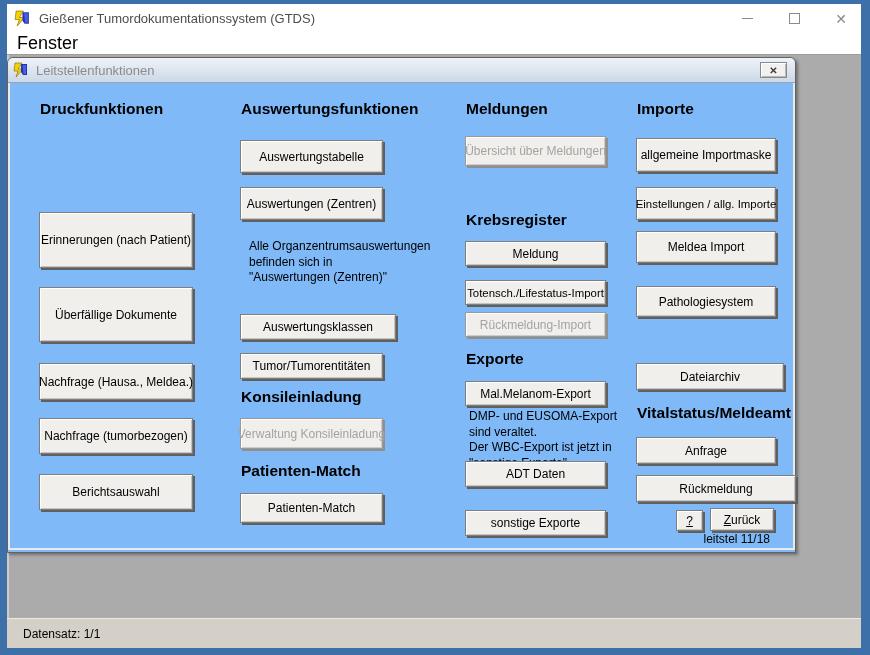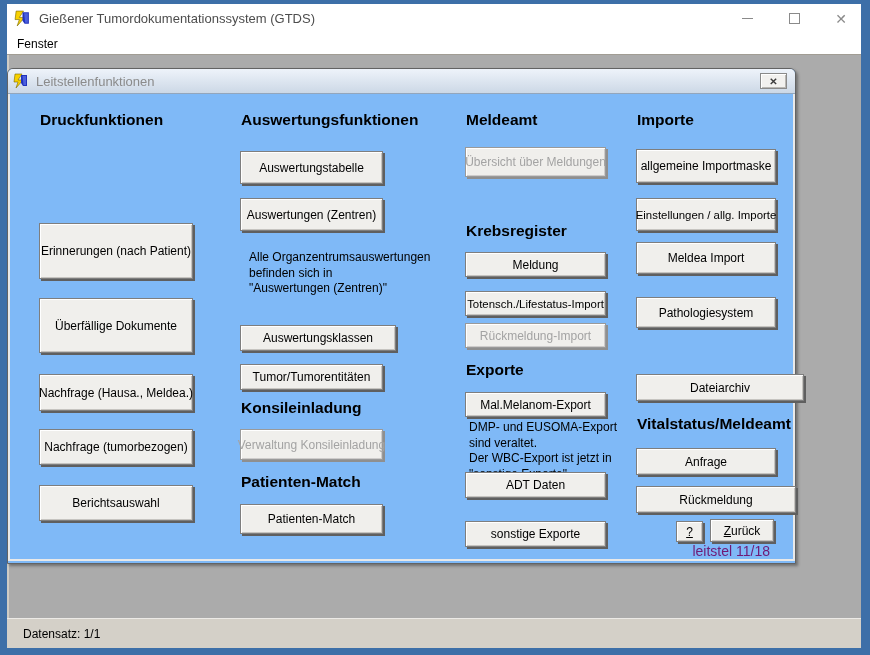--- a/index.html
+++ b/index.html
@@ -10,39 +10,39 @@
   .titlebar{position:absolute;left:7px;top:4px;right:9px;height:29px;background:#ffffff;display:flex;align-items:center;}
   .appicon{width:17px;height:17px;margin-left:7px;flex:0 0 auto;}
   .wtitle{margin-left:8px;font-size:13px;color:#4d4d4d;white-space:nowrap;}
   .controls{position:absolute;right:12px;top:0;height:100%;display:flex;align-items:center;gap:31px;}
   .ctrl{width:16px;height:16px;display:flex;align-items:center;justify-content:center;color:#8a8a8a;cursor:default;}
   .min-bar{width:11px;height:1px;background:#8a8a8a;}
   .max-box{width:9px;height:9px;border:1px solid #8a8a8a;}
   .close-glyph{font-size:14px;line-height:14px;color:#8a8a8a;}
 
   .menubar{position:absolute;left:7px;top:33px;right:9px;height:21px;background:#ffffff;border-bottom:1px solid #a19d94;display:flex;align-items:center;}
-  .menu-item{padding:0 10px;font-size:12px;color:#000;}
+  .menu-item{padding:0 10px;font-size:18px;color:#000;}
 
   .mdi{position:absolute;left:7px;top:55px;right:9px;bottom:36px;background:#ababab;border-left:2px solid #cfccc4;}
   .statusbar{position:absolute;left:7px;right:9px;bottom:7px;height:29px;background:#d4d0c8;border-top:1px solid #eceae6;display:flex;align-items:center;font-size:12px;color:#000;padding-left:16px;}
 
   
-  .dialog{position:absolute;left:7px;top:57px;width:787px;height:494px;border:1px solid #636363;border-radius:6px 6px 0 0;box-shadow:2px 2px 3px rgba(0,0,0,.35);background:#7fb9f7;box-sizing:content-box;margin-top:11px;}
+  .dialog{position:absolute;left:7px;top:57px;width:787px;height:494px;border:1px solid #636363;border-radius:6px 6px 0 0;box-shadow:2px 2px 3px rgba(0,0,0,.35);background:#7fb9f7;box-sizing:content-box;}
   .dlg-titlebar{height:24px;border-radius:5px 5px 0 0;background:linear-gradient(#eef3fa,#ccd8e6);border-bottom:1px solid #93a6bc;display:flex;align-items:center;position:relative;}
   .dlg-icon{width:16px;height:16px;margin-left:5px;}
   .dlg-title{margin-left:7px;font-size:13px;color:#8b8b8b;white-space:nowrap;}
   .dlg-close{position:absolute;right:8px;top:4px;width:27px;height:16px;background:#f2f1ef;border:1px solid #8a8a8a;box-shadow:inset 1px 1px 0 #fff,inset -1px -1px 0 #b9b7b3;display:flex;align-items:center;justify-content:center;font-size:10px;font-weight:bold;color:#3c3c3c;padding:0;font-family:inherit;}
   .dlg-body{position:relative;width:100%;height:467px;background:#7fb9f7;border-left:2px solid #e9e9e9;border-right:2px solid #e9e9e9;border-bottom:2px solid #e9e9e9;box-sizing:border-box;}
 
   .h{position:absolute;font-weight:bold;font-size:15.5px;color:#000;white-space:nowrap;}
   .btn{position:absolute;background:#f0efec;border:1px solid #7e7e7e;box-shadow:inset 1px 1px 0 #ffffff,inset -1px -1px 0 #c6c4c0,2px 2px 0 #5f5f5f;font-size:12px;color:#000;display:flex;align-items:center;justify-content:center;text-align:center;padding:0 2px;box-sizing:border-box;white-space:nowrap;font-family:inherit;cursor:default;}
   .btn.disabled{color:#a3a3a3;border-color:#9a9a9a;box-shadow:inset 1px 1px 0 #ffffff,inset -1px -1px 0 #cecccb,2px 2px 0 #8f8f8f;}
   .btn.tight{font-size:11.4px;}
   .note{position:absolute;font-size:12px;line-height:15.5px;color:#000;white-space:pre-line;}
-  .version{position:absolute;font-size:14px;color:#701a75;text-align:right;}
+  .version{position:absolute;font-size:12px;color:#000000;text-align:right;}
   .underline{text-decoration:underline;}
 </style>
 </head>
 <body>
 
 <div class="win">
 
   <div class="titlebar">
     <svg class="appicon" viewBox="0 0 16 16">
       <polygon points="2,1 9,1 5,7 10,7 3,15 5,9 1,9" fill="#f8d100" stroke="#7a6a00" stroke-width="0.6"></polygon>
@@ -96,41 +96,41 @@
       <div class="note" style="left:239px;top:156px;width:190px;">Alle Organzentrumsauswertungen
 befinden sich in
 "Auswertungen (Zentren)"</div>
       <button class="btn" style="left:230px;top:231px;width:156px;height:26px;">Auswertungsklassen</button>
       <button class="btn" style="left:230px;top:270px;width:143px;height:26px;">Tumor/Tumorentitäten</button>
       <div class="h" style="left:231px;top:305px;">Konsileinladung</div>
       <button class="btn disabled" style="left:230px;top:335px;width:143px;height:31px;">Verwaltung Konsileinladung</button>
       <div class="h" style="left:231px;top:379px;">Patienten-Match</div>
       <button class="btn" style="left:230px;top:410px;width:143px;height:30px;">Patienten-Match</button>
 
-      <div class="h" style="left:456px;top:17px;">Meldeamt</div>
+      <div class="h" style="left:456px;top:17px;">Meldungen</div>
       <button class="btn disabled" style="left:455px;top:53px;width:141px;height:30px;">Übersicht über Meldungen</button>
       <div class="h" style="left:456px;top:128px;">Krebsregister</div>
       <button class="btn" style="left:455px;top:158px;width:141px;height:25px;">Meldung</button>
       <button class="btn tight" style="left:455px;top:197px;width:141px;height:25px;">Totensch./Lifestatus-Import</button>
       <button class="btn disabled" style="left:455px;top:229px;width:141px;height:25px;">Rückmeldung-Import</button>
       <div class="h" style="left:456px;top:267px;">Exporte</div>
       <button class="btn" style="left:455px;top:298px;width:141px;height:25px;">Mal.Melanom-Export</button>
       <div class="note" style="left:459px;top:326px;width:165px;">DMP- und EUSOMA-Export
 sind veraltet.
 Der WBC-Export ist jetzt in
 "sonstige Exporte"</div>
       <button class="btn" style="left:455px;top:378px;width:141px;height:26px;">ADT Daten</button>
       <button class="btn" style="left:455px;top:427px;width:141px;height:26px;">sonstige Exporte</button>
 
       <div class="h" style="left:627px;top:17px;">Importe</div>
       <button class="btn" style="left:626px;top:55px;width:140px;height:34px;">allgemeine Importmaske</button>
       <button class="btn tight" style="left:626px;top:104px;width:140px;height:33px;">Einstellungen / allg. Importe</button>
       <button class="btn" style="left:626px;top:148px;width:140px;height:32px;">Meldea Import</button>
       <button class="btn" style="left:626px;top:203px;width:140px;height:31px;">Pathologiesystem</button>
-      <button class="btn" style="left:626px;top:280px;width:168px;height:27px;">Dateiarchiv</button>
+      <button class="btn" style="left:626px;top:280px;width:148px;height:27px;">Dateiarchiv</button>
       <div class="h" style="left:627px;top:321px;">Vitalstatus/Meldeamt</div>
       <button class="btn" style="left:626px;top:354px;width:140px;height:27px;">Anfrage</button>
       <button class="btn" style="left:626px;top:392px;width:160px;height:27px;">Rückmeldung</button>
       <button class="btn" style="left:666px;top:427px;width:27px;height:21px;">
           <span class="underline">?</span>
         </button>
       <button class="btn" style="left:700px;top:425px;width:64px;height:23px;">
           <span class="underline">Z</span>
           <span>urück</span>
         </button>

